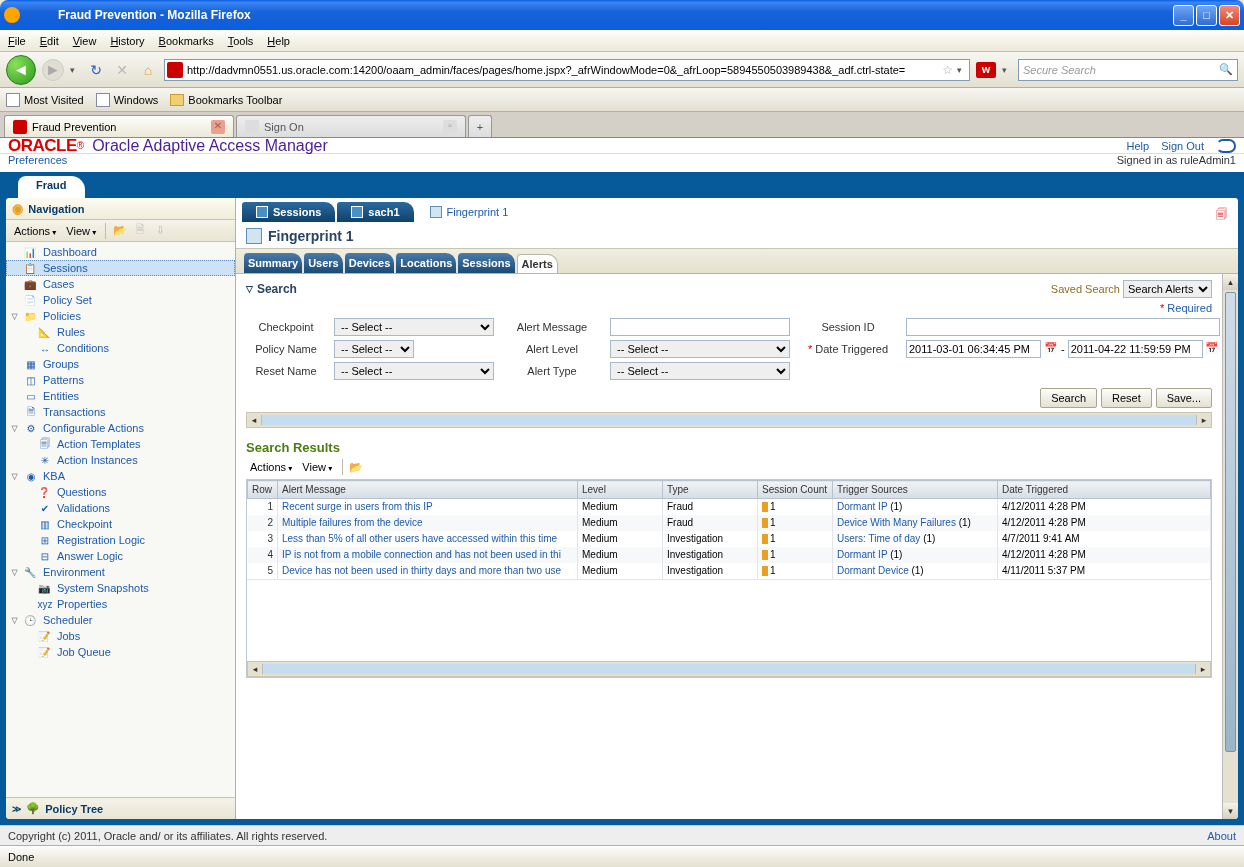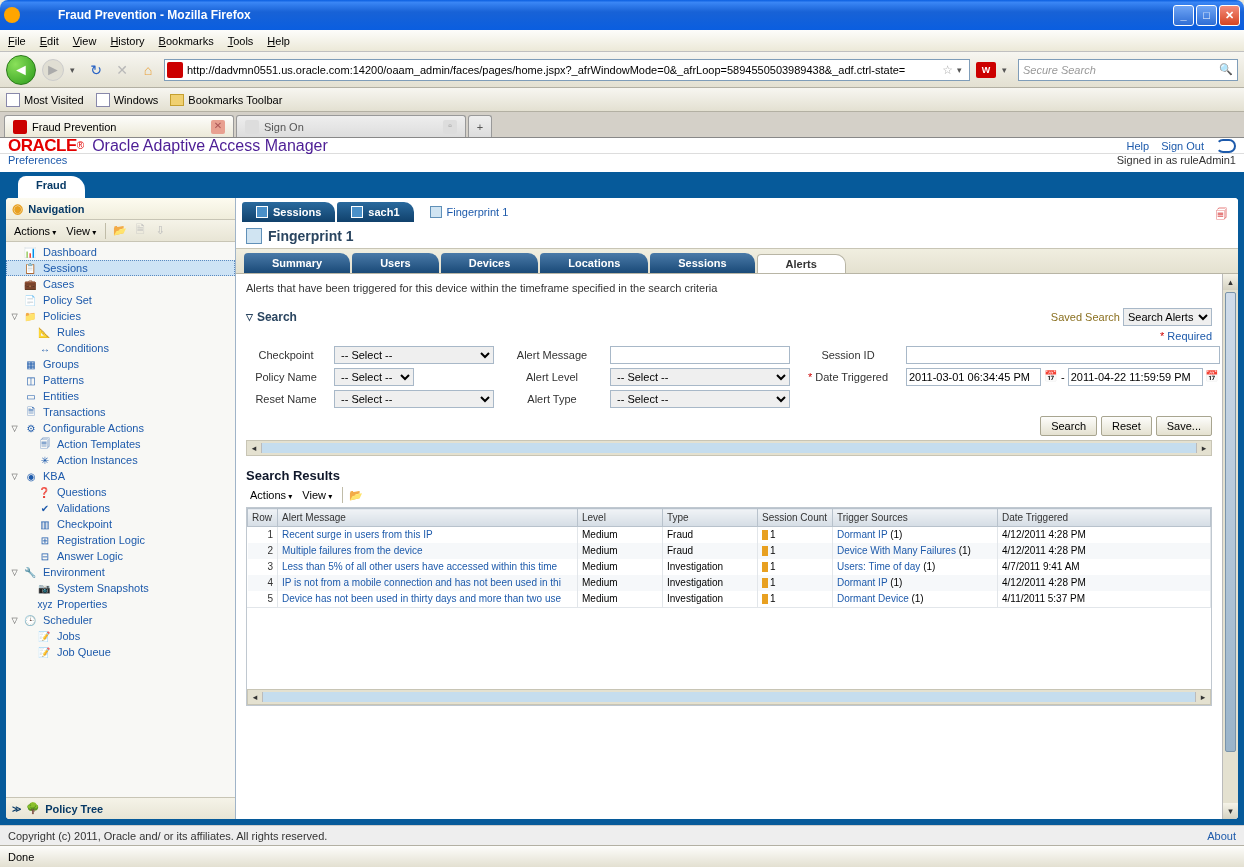--- a/index.html
+++ b/index.html
@@ -92,21 +92,21 @@
 .dtab { height:20px; padding:0 14px; display:flex; align-items:center; gap:5px; color:#fff; font-weight:bold; font-size:11px; background:linear-gradient(#2a6a9e,#10416c); border-radius:3px 10px 0 0;}
 .dtab.light { background:none; color:#1d5aab; font-weight:normal;}
 .dtab .di { width:12px; height:12px; background:#4a90c8; border:1px solid #fff; }
 .dtab.light .di { background:#d0e4f2; border:1px solid #6090b8;}
 .pagetitle { padding:6px 10px 4px; border-bottom:1px solid #c8c5b5; display:flex; align-items:center; gap:6px;}
 .pagetitle .pi { width:16px; height:16px; background:#d0e4f2; border:1px solid #6090b8;}
 .pagetitle h2 { font-size:14px; color:#2a4560; font-weight:bold;}
 .ptoolico { margin-left:auto; width:16px; height:16px; color:#c00;}
 
 .subtabs { height:24px; background:linear-gradient(#f0eee0,#e4e1d0); display:flex; align-items:flex-end; padding:0 8px;}
-.stab { height:20px; padding:0 28px; display:flex; align-items:center; color:#fff; font-weight:bold; background:linear-gradient(#4a7aa8,#1a4a78); border-radius:4px 10px 0 0; margin-right:2px; font-size:11px;}
+.stab { height:20px; padding:0 4px; display:flex; align-items:center; color:#fff; font-weight:bold; background:linear-gradient(#4a7aa8,#1a4a78); border-radius:4px 10px 0 0; margin-right:2px; font-size:11px;}
 .stab.active { background:#fff; color:#333; border:1px solid #b8b5a5; border-bottom:1px solid #fff; margin-bottom:-1px;}
 .subtabbody { flex:1; border-top:1px solid #b8b5a5; padding:0; overflow:auto; position:relative;}
 .subtabbody .desc { padding:8px 10px; color:#333;}
 
 .searchbox { margin:4px 10px 2px; }
 .sbhdr { display:flex; align-items:center; gap:4px; font-weight:bold; color:#2a4560; font-size:12px; padding:2px 0;}
 .sbhdr .tw { font-size:9px; color:#2a4560;}
 .savedsr { margin-left:auto; font-weight:normal; color:#8a7020; font-size:11px;}
 .savedsr select { font-size:11px; height:18px; border:1px solid #a8b8c8;}
 .req { text-align:right; color:#1d5aab; font-size:11px; padding:2px 0;}
@@ -118,21 +118,21 @@
 .formgrid .dates input { width:135px;}
 .formgrid .dcal { width:14px; height:14px; color:#c00; font-size:11px;}
 .formgrid .starred::before { content:"* "; color:#c00;}
 .btnrow { display:flex; justify-content:flex-end; gap:4px; padding:6px 0 2px;}
 .btnrow button { height:20px; padding:0 10px; background:linear-gradient(#fdfdfb,#e4e1d0); border:1px solid #a8a590; border-radius:2px; font-size:11px; cursor:pointer;}
 .hscroll { height:16px; border:1px solid #c8c5b5; background:#e4e1d0; display:flex; align-items:center; margin-top:2px;}
 .hscroll .ar { width:15px; text-align:center; color:#333; font-size:9px; border-right:1px solid #bbb;}
 .hscroll .ar.r { border-left:1px solid #bbb; border-right:none; margin-left:auto;}
 .hscroll .track { flex:1; height:10px; background:#c5ddee; position:relative;}
 
-.reshdr { font-size:13px; font-weight:bold; color:#0f172a; padding:10px 10px 2px;}
+.reshdr { font-size:13px; font-weight:bold; color:#4d7c0f; padding:10px 10px 2px;}
 .restb { padding:0 10px; display:flex; align-items:center; gap:2px; height:20px;}
 .restb .m { padding:0 4px;}
 .restb .dd::after{content:" ▾"; font-size:8px;}
 .restb .sep{width:1px;height:16px;background:#c0bca8;margin:0 4px;}
 .restb .ico{color:#c5a030;}
 
 .tablewrap { margin:2px 10px 6px; border:1px solid #c0c8d0; position:relative;}
 table.rt { width:100%; border-collapse:collapse; font-size:10px; table-layout:fixed;}
 table.rt th { background:linear-gradient(#f0f3f6,#d5dde5); border:1px solid #b8c2cc; padding:2px 4px; text-align:left; font-weight:normal; color:#333; height:18px; overflow:hidden;}
 table.rt td { border-right:1px solid #e2e6ea; padding:1px 4px; height:16px; white-space:nowrap; overflow:hidden; text-overflow:ellipsis;}
@@ -427,21 +427,20 @@
             <div class="stab">Sessions</div>
             <div class="stab active">Alerts</div>
           </div>
           <div class="subtabbody">
             <div class="vscroll-fake">
               <div class="ab t">▴</div>
                 <div class="thumb"></div>
                 <div class="ab b">▾</div>
             </div>
             <div style="margin-right:16px">
-            <div class="desc">Alerts that have been triggered for this device within the timeframe specified in the search criteria</div>
 
             <div class="searchbox">
               <div class="sbhdr">
                 <span class="tw">▽</span>
                 <span>Search</span>
                 <span class="savedsr">
                   <span>Saved Search</span>
                   <select><option>Search Alerts</option></select>
                 </span>
               </div>

